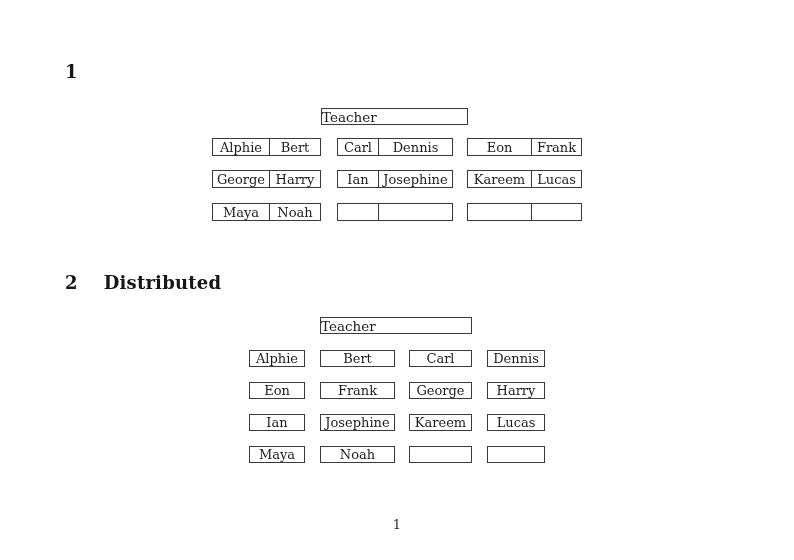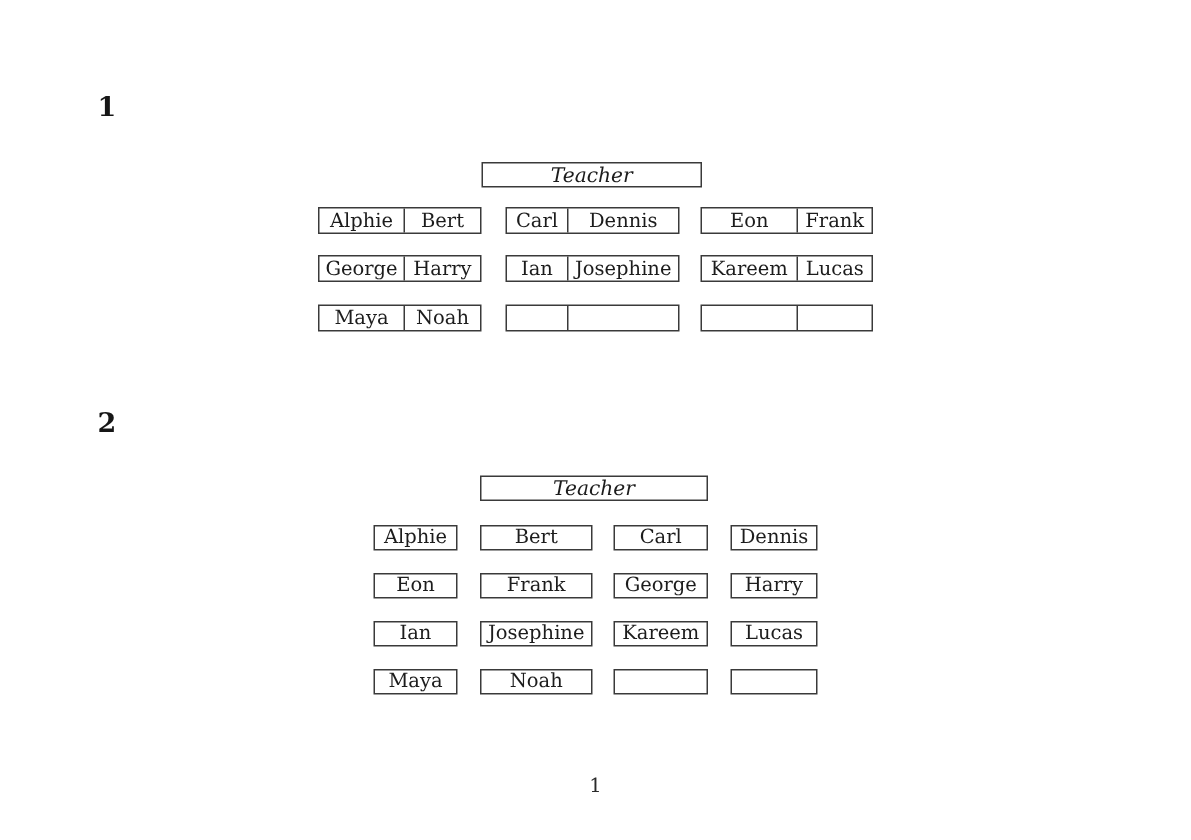--- a/index.html
+++ b/index.html
@@ -26,23 +26,22 @@
     color: #161616;
     letter-spacing: 0.2px;
   }
   .teacher-box {
     position: absolute;
     box-sizing: border-box;
     border: 1px solid #3a3a3a;
     background: #ffffff;
     display: flex;
     align-items: center;
-    justify-content: center;
+    justify-content: flex-start;
     font-size: 13.5px;
-    font-style: italic;
   }
   .desk-pair {
     position: absolute;
     box-sizing: border-box;
     border: 1px solid #3a3a3a;
     background: #ffffff;
     display: flex;
     height: 18px;
   }
   .desk-pair .seat-cell {
@@ -130,20 +129,21 @@
     <span class="seat-cell first" style="width:64px;">Kareem</span>
     <span class="seat-cell second">Lucas</span>
   </div>
   <div class="desk-pair" style="left:467px; top:203px; width:115px;">
     <span class="seat-cell first" style="width:64px;"></span>
     <span class="seat-cell second"></span>
   </div>
 
   <div class="section-heading" style="left:65px; top:272px;">
     <span>2</span>
+    <span>Distributed</span>
   </div>
 
   <div class="teacher-box" style="left:320px; top:317px; width:152px; height:17px;">
     <span>Teacher</span>
   </div>
 
   <div class="desk-single" style="left:249px; top:350px; width:56px;">Alphie</div>
   <div class="desk-single" style="left:320px; top:350px; width:75px;">Bert</div>
   <div class="desk-single" style="left:409px; top:350px; width:63px;">Carl</div>
   <div class="desk-single" style="left:487px; top:350px; width:58px;">Dennis</div>

